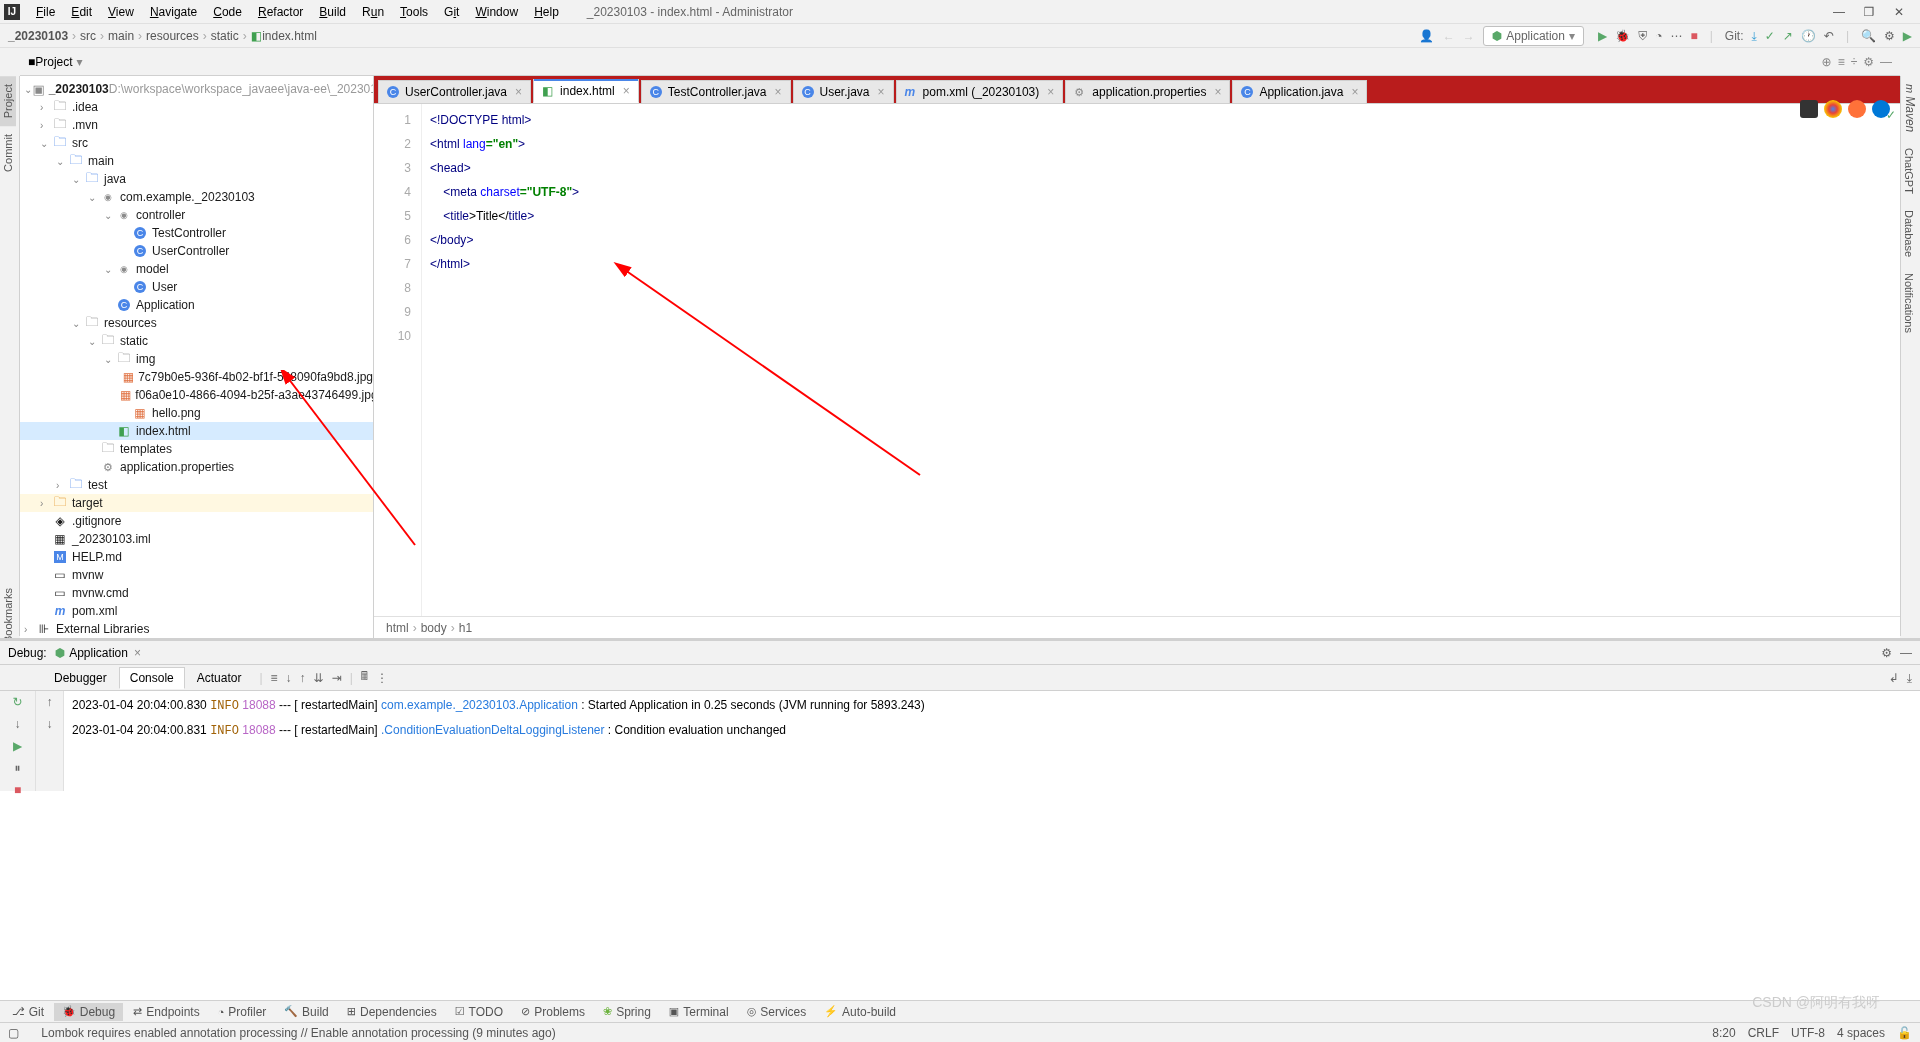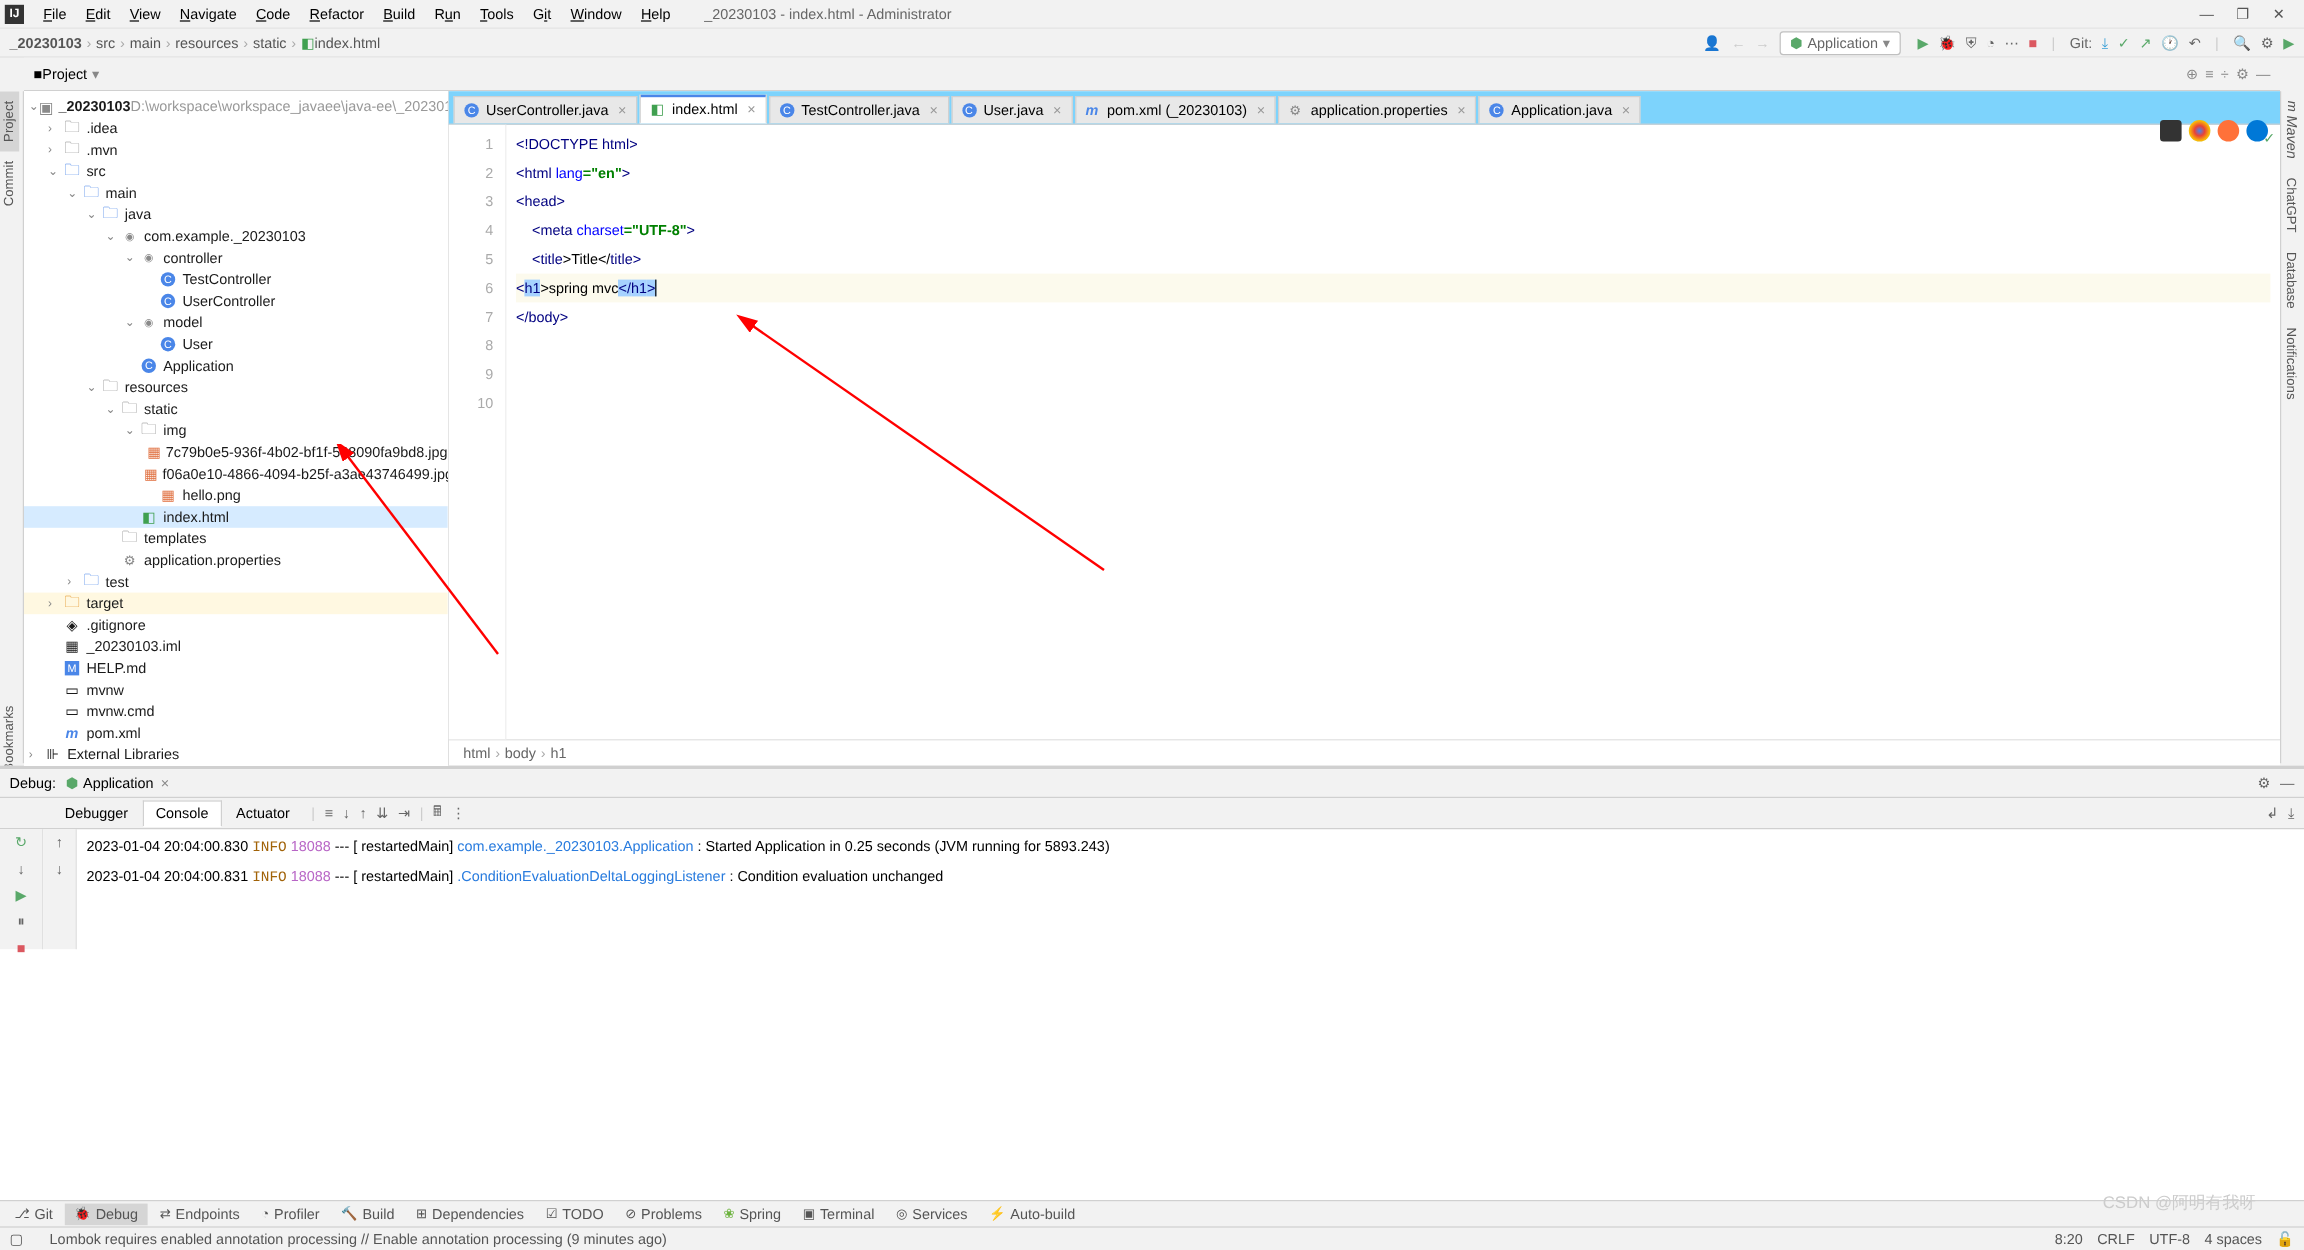--- a/index.html
+++ b/index.html
@@ -41,21 +41,21 @@
 .ic.folder.blue::before { content: "🗀"; color: #4a86e8; }
 .ic.pkg::before { content: "◉"; color: #8a8a8a; font-size: 9px; }
 .ic.cls::before { content: "C"; background: #4a86e8; color: #fff; border-radius: 50%; width: 12px; height: 12px; font-size: 9px; display: flex; align-items: center; justify-content: center; }
 .ic.img::before { content: "▦"; color: #e07040; }
 .ic.html::before { content: "◧"; color: #40a050; }
 .ic.prop::before { content: "⚙"; color: #888; font-size: 11px; }
 .ic.md::before { content: "M"; background: #4a86e8; color: #fff; width: 12px; height: 12px; font-size: 9px; display: flex; align-items: center; justify-content: center; }
 .ic.xml::before { content: "m"; color: #4a86e8; font-style: italic; font-weight: bold; }
 .tree .gray { color: #999; }
 .editor-panel { flex: 1; display: flex; flex-direction: column; background: #fff; min-width: 0; }
-.editor-tabs { height: 28px; display: flex; align-items: flex-end; background: #7dd3fc; border-bottom: 1px solid #d0d0d0; padding-left: 4px; overflow: hidden; }
+.editor-tabs { height: 28px; display: flex; align-items: flex-end; background: #b91c1c; border-bottom: 1px solid #d0d0d0; padding-left: 4px; overflow: hidden; }
 .etab { display: flex; align-items: center; gap: 4px; padding: 4px 8px; background: #e8e8e8; border: 1px solid #d0d0d0; border-bottom: none; margin-right: 2px; cursor: pointer; font-size: 12px; }
 .etab.active { background: #fff; border-bottom: 1px solid #fff; position: relative; }
 .etab.active::before { content: ""; position: absolute; top: -1px; left: 0; right: 0; height: 2px; background: #4a86e8; }
 .etab .ic { width: 14px; }
 .etab .x { margin-left: 4px; color: #999; }
 .editor-body { flex: 1; display: flex; position: relative; }
 .gutter { width: 48px; background: #fff; border-right: 1px solid #eee; text-align: right; color: #aaa; padding: 4px 10px 0 0; font-family: "Consolas", monospace; font-size: 14px; line-height: 24px; }
 .code { flex: 1; padding: 4px 8px 0; font-family: "Consolas", monospace; font-size: 14px; line-height: 24px; position: relative; }
 .code .ln { white-space: pre; }
 .kw { color: #000080; }
@@ -398,22 +398,22 @@
             <div>8</div>
             <div>9</div>
             <div>10</div>
         </div>
         <div class="code">
 <div class="ln"><span class="kw">&lt;!DOCTYPE </span><span class="tag">html</span><span class="kw">&gt;</span></div>
 <div class="ln"><span class="kw">&lt;</span><span class="tag">html </span><span class="attr">lang</span><span class="str">="en"</span><span class="kw">&gt;</span></div>
 <div class="ln"><span class="kw">&lt;</span><span class="tag">head</span><span class="kw">&gt;</span></div>
 <div class="ln"><span class="kw">    &lt;</span><span class="tag">meta </span><span class="attr">charset</span><span class="str">="UTF-8"</span><span class="kw">&gt;</span></div>
 <div class="ln"><span class="kw">    &lt;</span><span class="tag">title</span><span class="txt">&gt;Title&lt;/</span><span class="tag">title</span><span class="kw">&gt;</span></div>
-<div class="ln hl8"><span class="kw">&lt;</span><span class="tag selmark">h1</span><span class="txt">&gt;spring mvc</span><span class="kw selmark">&lt;/</span><span class="tag selmark">h1</span><span class="kw selmark cursor">&gt;</span></div>
 <div class="ln"><span class="kw">&lt;/</span><span class="tag">body</span><span class="kw">&gt;</span></div>
+<div class="ln"><span class="kw">&lt;/</span><span class="tag">html</span><span class="kw">&gt;</span></div>
         </div>
         <div style="position:absolute;right:4px;top:4px;color:#59A869">✓</div>
       </div>
       <div class="editor-bc">
         <span>html</span>
           <span class="sep">›</span>
         <span>body</span>
           <span class="sep">›</span>
         <span>h1</span>
       </div>

